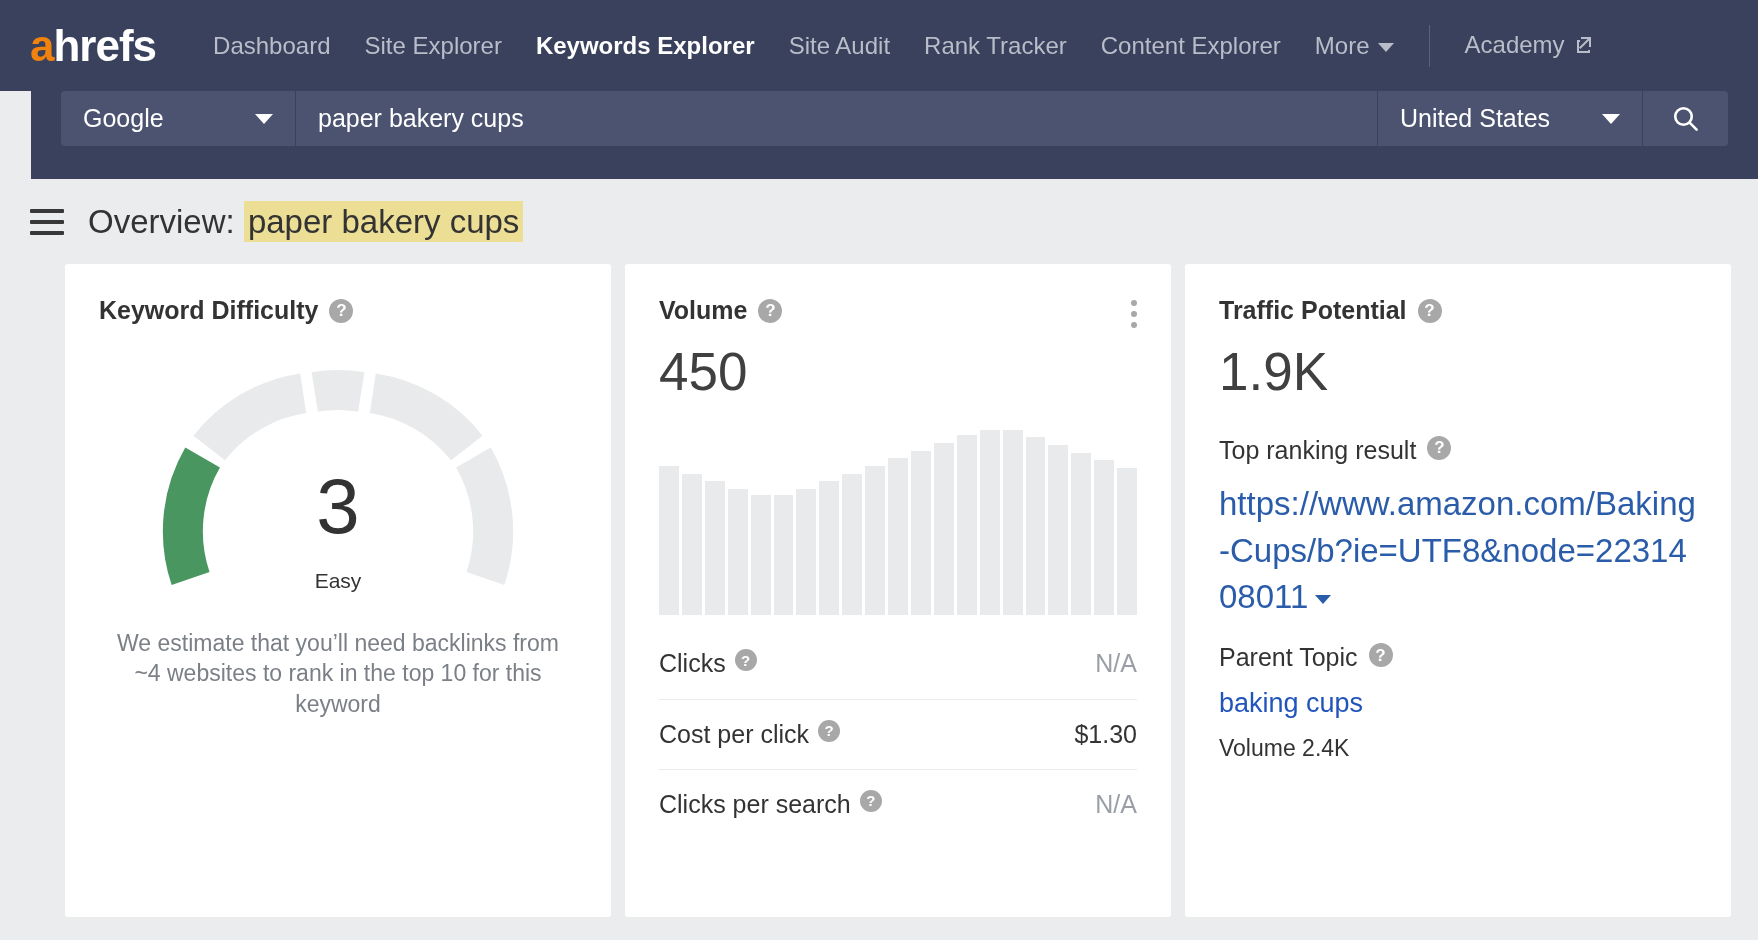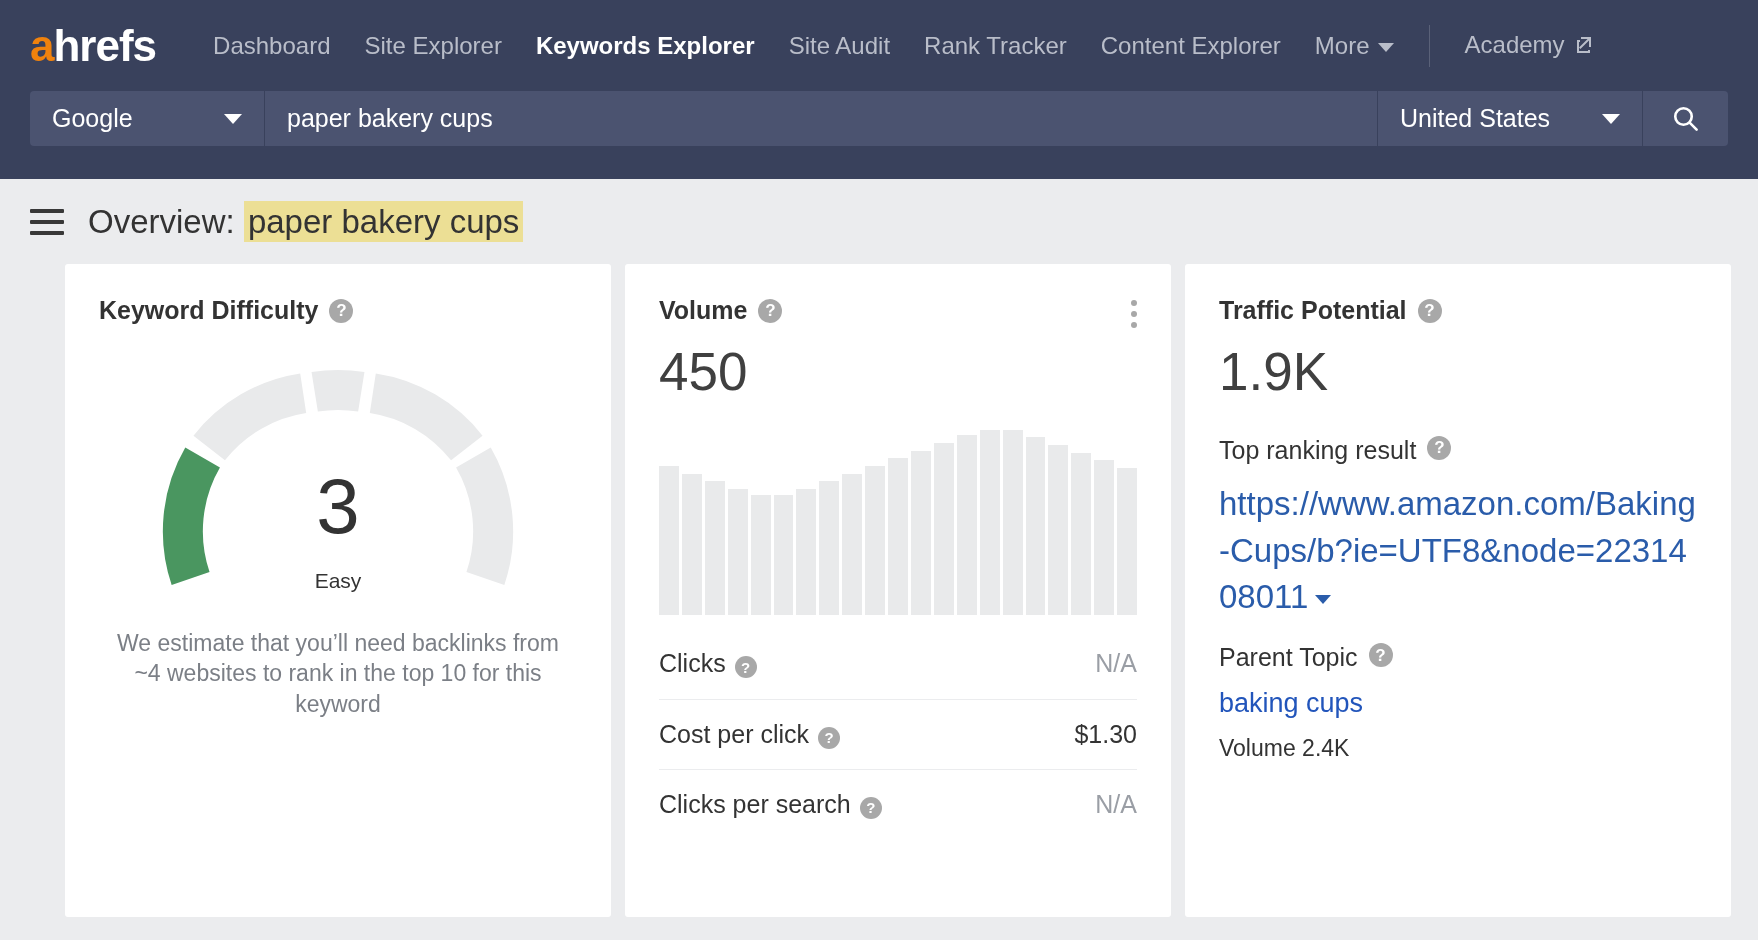--- a/index.html
+++ b/index.html
@@ -55,20 +55,21 @@
   }
   .ext-icon { margin-left: 9px; display: inline-block; vertical-align: middle; }
 
   
   .searchbar {
     height: 88px;
     background: #39415c;
     display: flex;
     align-items: flex-start;
     padding: 0 30px;
+    margin-left: 31px;
   }
   .searchwrap {
     display: flex;
     width: 100%;
     height: 55px;
     border-radius: 4px;
     overflow: hidden;
   }
   .se-select {
     width: 235px;
@@ -278,21 +279,21 @@
     align-items: center;
     justify-content: space-between;
     height: 70px;
     border-top: 1px solid #ebecee;
   }
   .metric-row:first-child { border-top: none; }
   .metric-label {
     font-size: 25px;
     color: #333333;
     display: flex;
-    align-items: flex-end;
+    align-items: flex-start;
     white-space: nowrap;
   }
   .metric-value { font-size: 25px; color: #333333; }
   .metric-value.na { color: #9a9ea5; }
 
   
   .tp-sub {
     margin-top: 36px;
     font-size: 25px;
     color: #333333;

